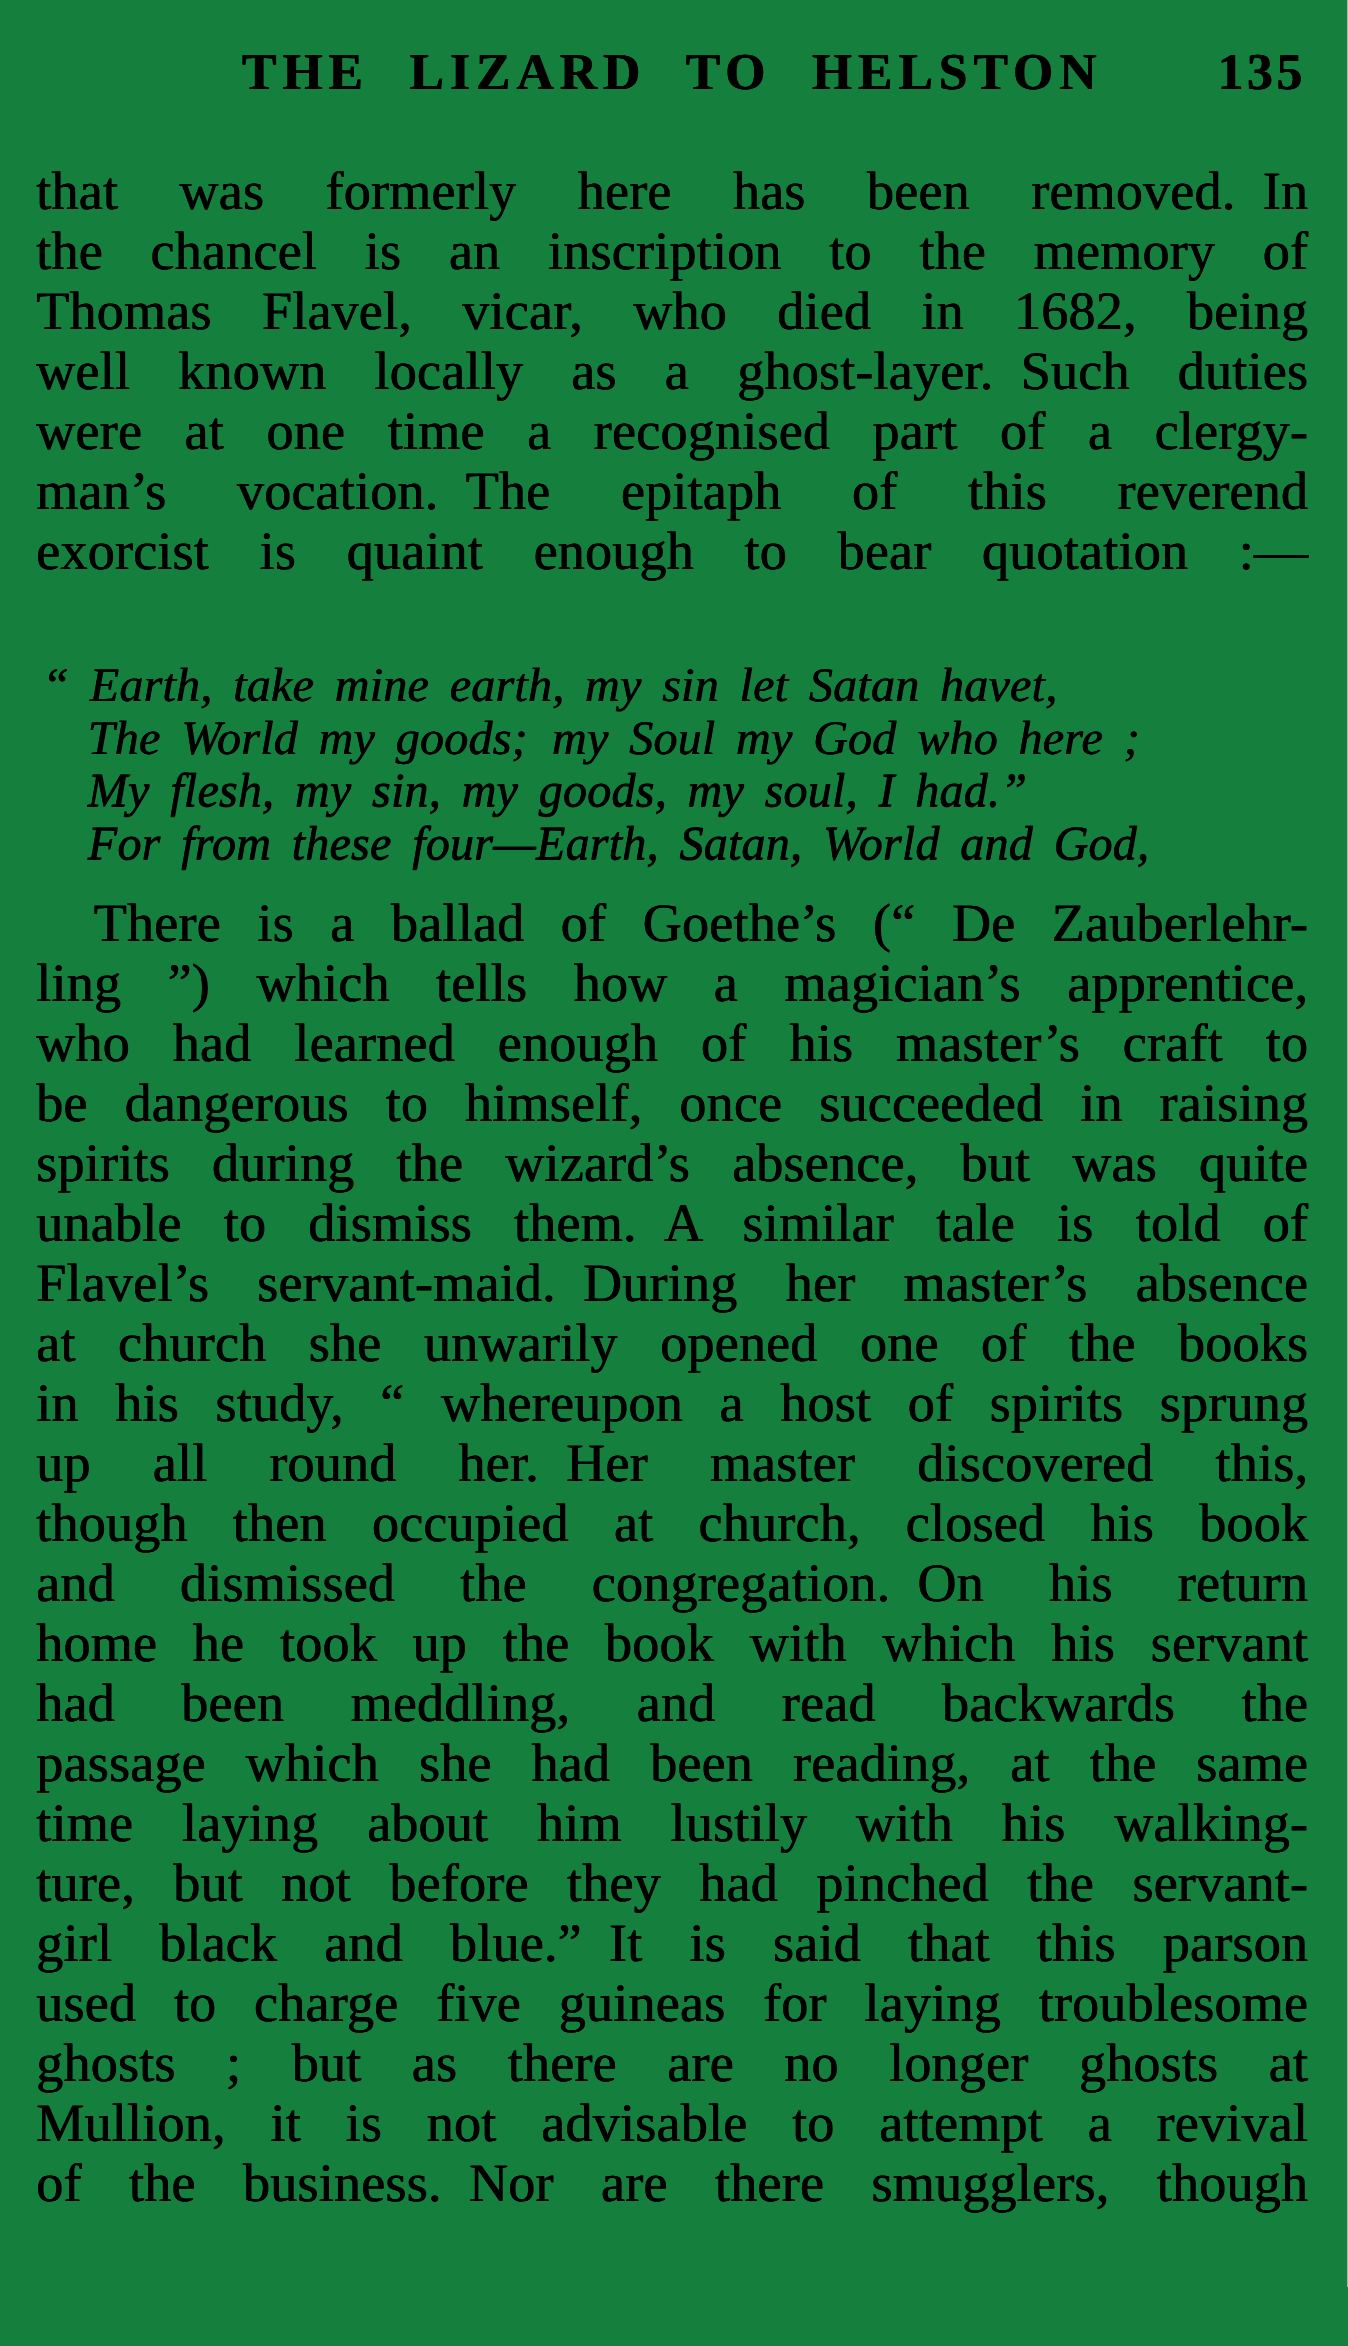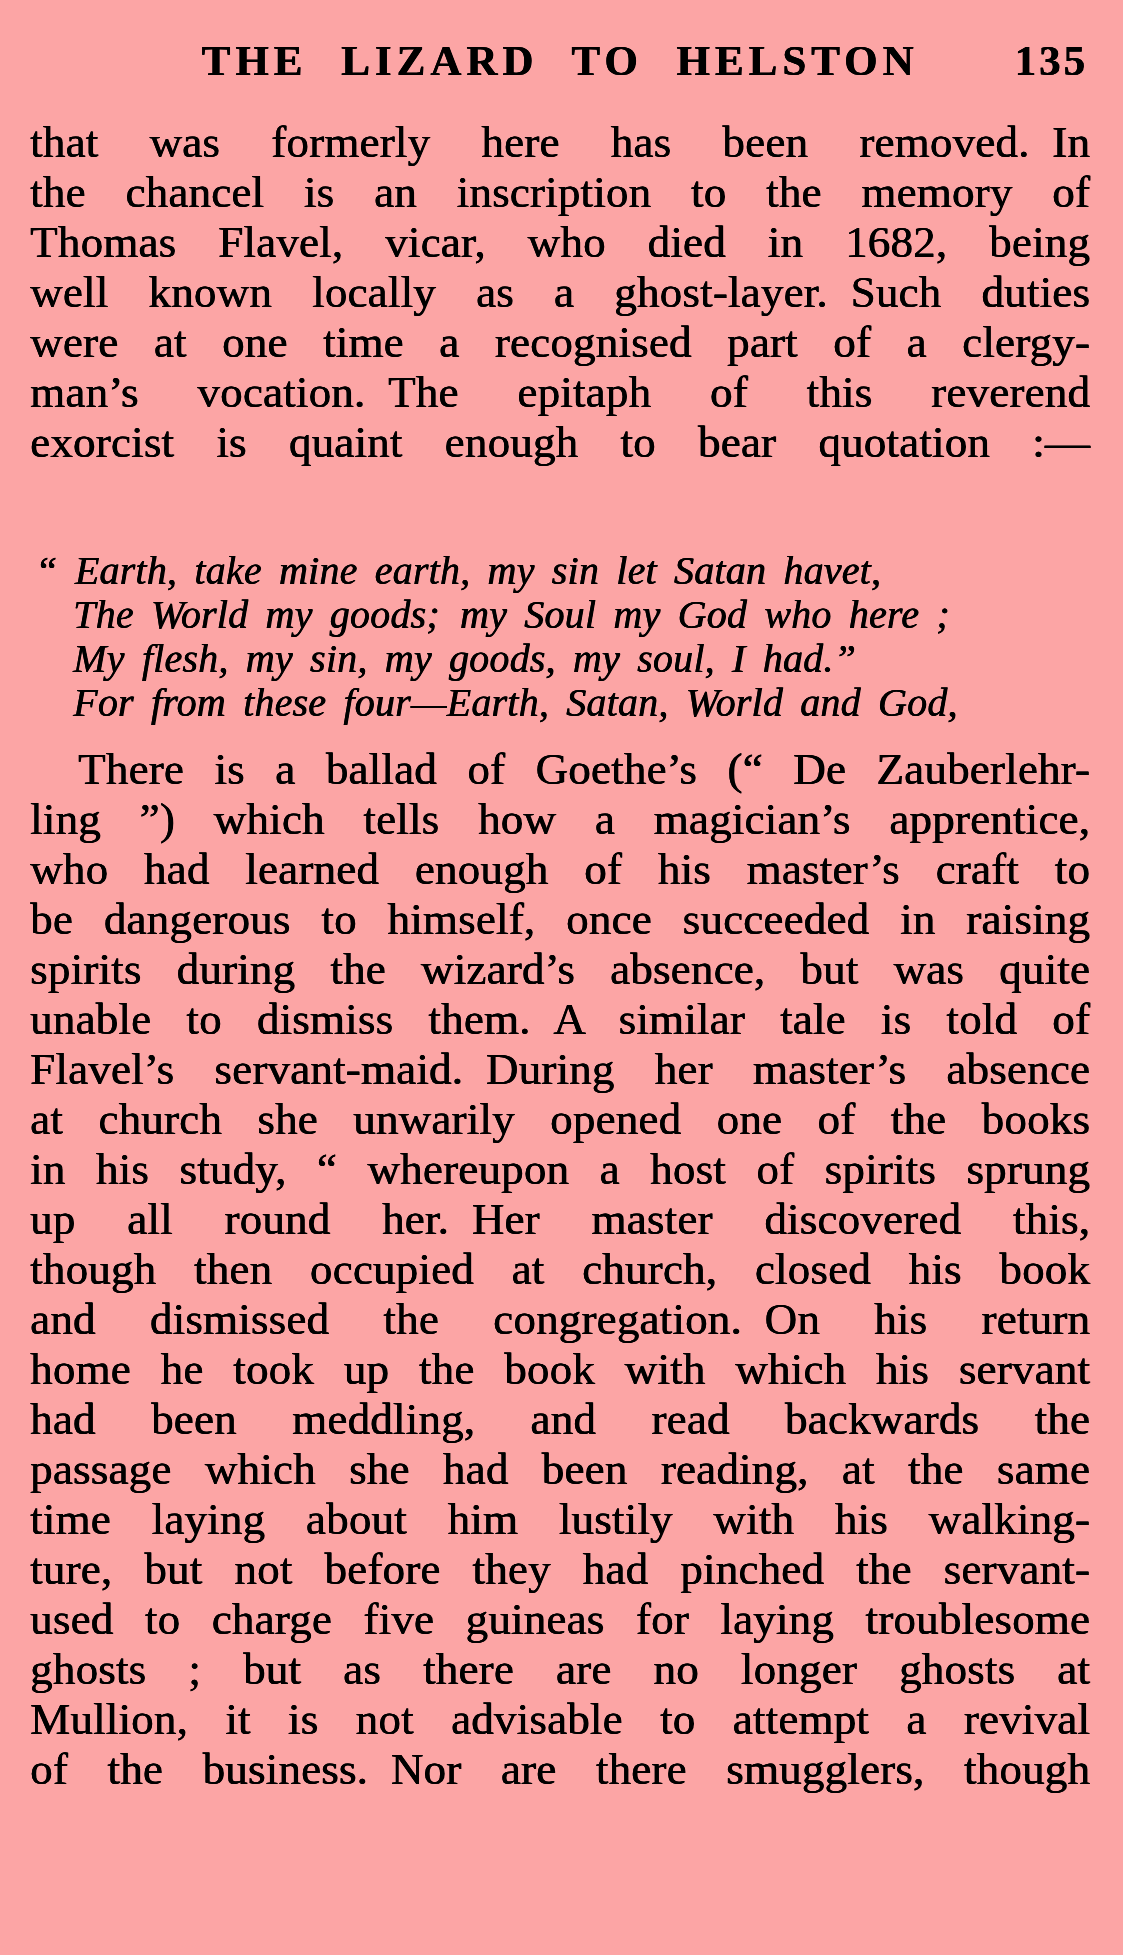--- a/index.html
+++ b/index.html
@@ -4,21 +4,21 @@
 <style>
   html, body {
     margin: 0;
     padding: 0;
     background: #ffffff;
   }
   .page {
     position: relative;
     width: 1123px;
     height: 1955px;
-    background: #fca5a5;
+    background: #15803d;
     color: #000000;
     font-family: "Liberation Serif", "DejaVu Serif", serif;
     overflow: hidden;
   }
   
   .ink {
     text-shadow: 0.6px 0 0 currentColor, 0 0.3px 0 currentColor;
   }
 
   .running-header {
@@ -54,21 +54,21 @@
     font-size: 45px;
     line-height: 50px;
     letter-spacing: 0.2px;
   }
   .para .line {
     text-align: justify;
     text-align-last: justify;
     height: 50px;
     white-space: nowrap;
   }
-  .para-continuation { top: 117px; }
+  .para-continuation { top: 134px; }
   .para-ballad { top: 744px; }
   .para-first-indent .line:first-child { text-indent: 48px; }
 
   .quote {
     position: absolute;
     left: 73px;
     top: 549px;
     width: 995px;
     font-size: 40px;
     line-height: 44px;
@@ -121,19 +121,20 @@
       <div class="line">at church she unwarily opened one of the books</div>
       <div class="line">in his study, “ whereupon a host of spirits sprung</div>
       <div class="line">up all round her. Her master discovered this,</div>
       <div class="line">though then occupied at church, closed his book</div>
       <div class="line">and dismissed the congregation. On his return</div>
       <div class="line">home he took up the book with which his servant</div>
       <div class="line">had been meddling, and read backwards the</div>
       <div class="line">passage which she had been reading, at the same</div>
       <div class="line">time laying about him lustily with his walking-</div>
       <div class="line">ture, but not before they had pinched the servant-</div>
+      <div class="line">girl black and blue.” It is said that this parson</div>
       <div class="line">used to charge five guineas for laying troublesome</div>
       <div class="line">ghosts ; but as there are no longer ghosts at</div>
       <div class="line">Mullion, it is not advisable to attempt a revival</div>
       <div class="line">of the business. Nor are there smugglers, though</div>
     </div>
 
 </div>
 
 </body></html>

